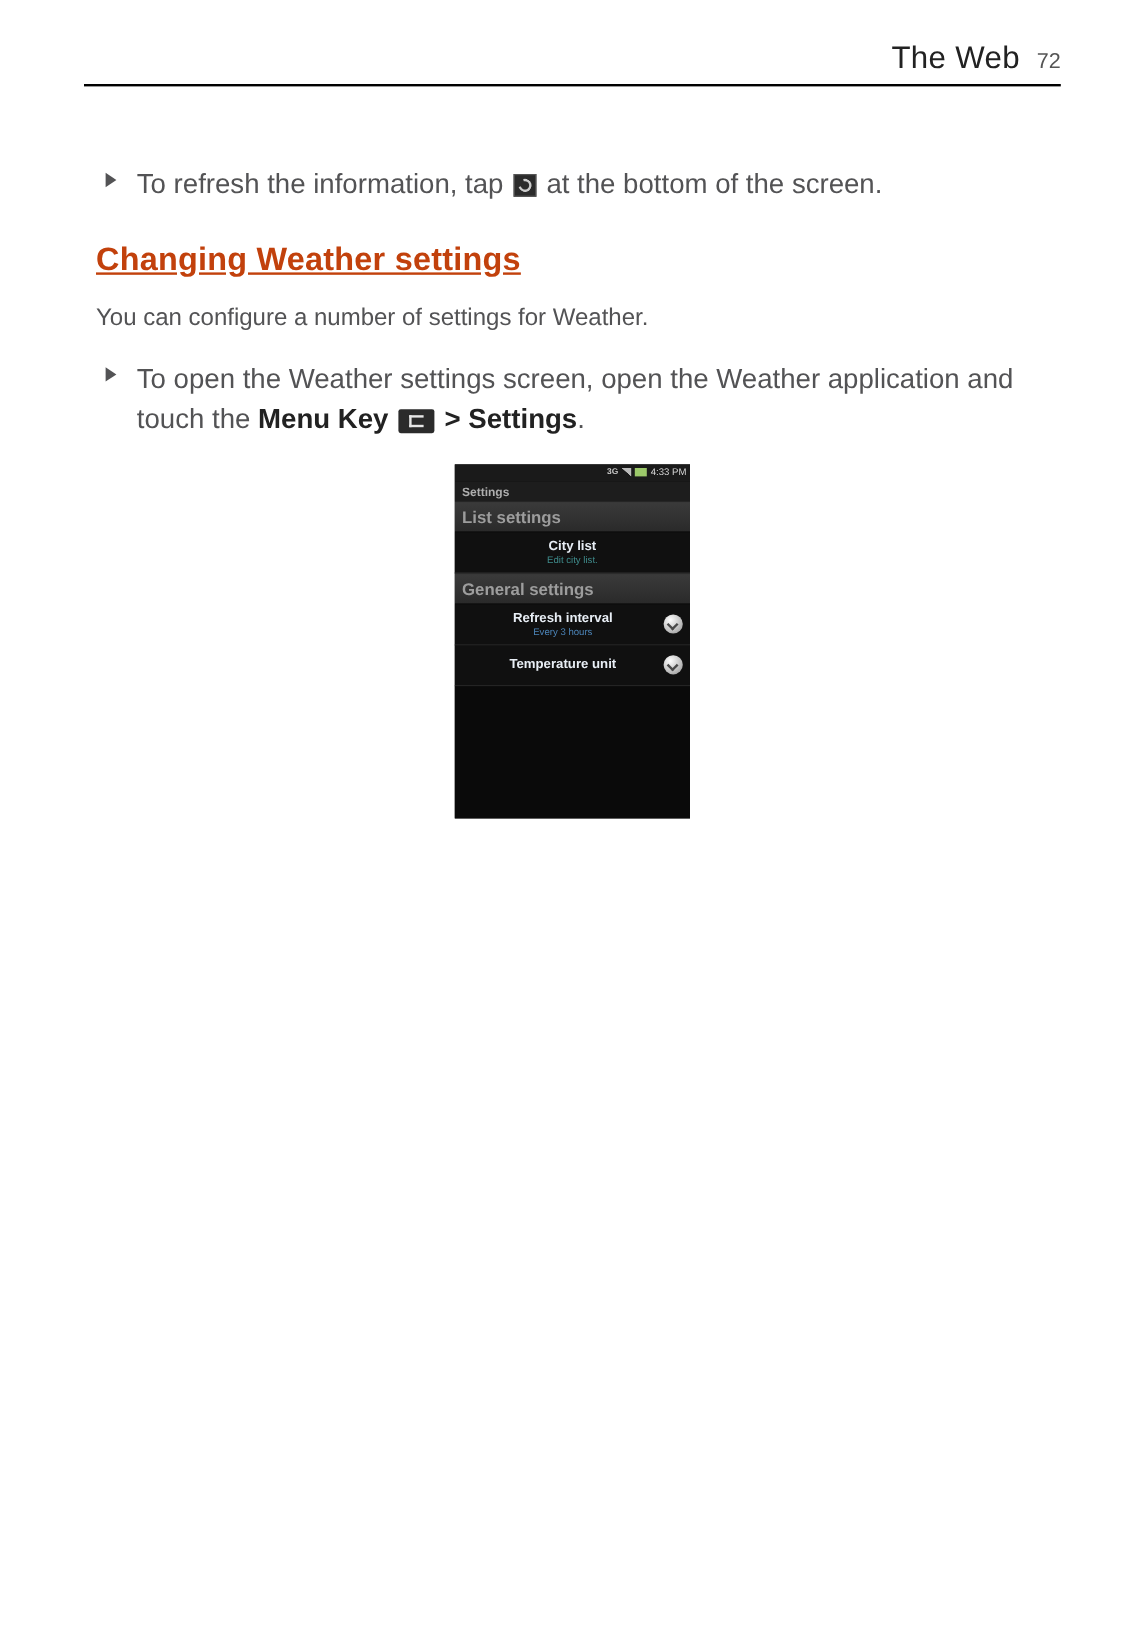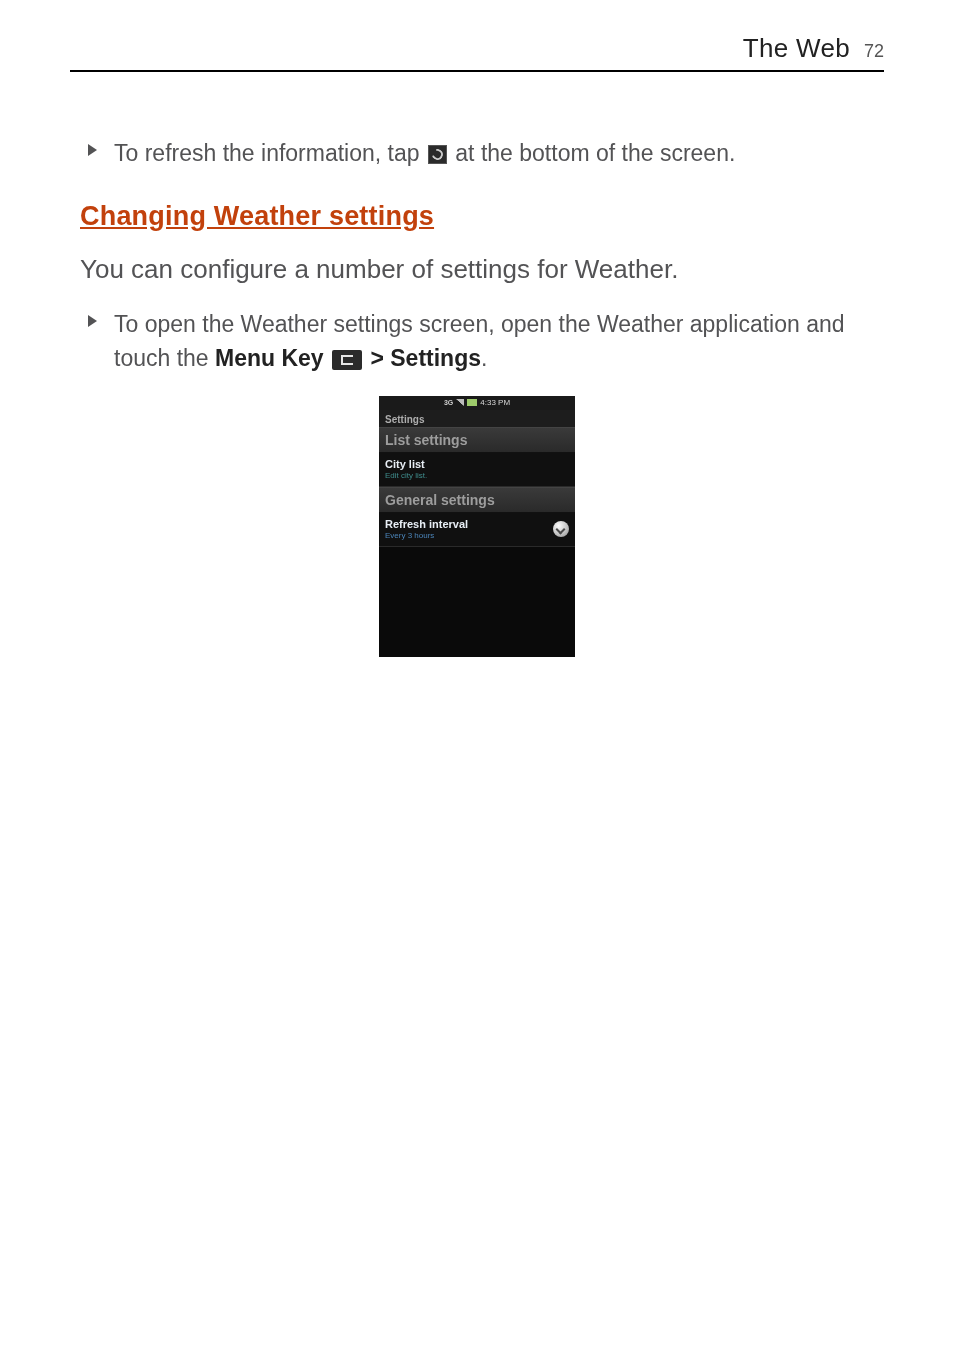--- a/index.html
+++ b/index.html
@@ -90,38 +90,38 @@
   }
   h2.section-heading {
     color: #c2410c;
     font-weight: 600;
     font-size: 27px;
     margin: 30px 0 18px 10px;
     letter-spacing: 0.2px;
     text-decoration: underline;
   }
   .body-para {
-    font-size: 26px;
+    font-size: 20px;
     color: #535355;
     margin: 0 0 18px 10px;
     line-height: 1.5;
   }
   .bold { color: #222; font-weight: 600; }
   
   .screenshot {
     width: 196px;
     margin: 10px auto 0 auto;
     background: #000;
     font-family: Arial, sans-serif;
   }
   .statusbar {
     height: 14px;
     background: #1a1a1a;
     display: flex;
-    justify-content: center;
+    justify-content: flex-end;
     align-items: center;
     gap: 3px;
     padding: 0 3px;
     font-size: 8px;
     color: #d6d6d6;
   }
   .sig-icon {
     width: 8px; height: 7px;
     display: inline-block;
     background: linear-gradient(to top right, transparent 48%, #bbb 52%);
@@ -149,21 +149,21 @@
   }
   .ss-row {
     background: #101010;
     border-bottom: 1px solid #2a2a2a;
     padding: 5px 6px;
     display: flex;
     align-items: center;
     justify-content: space-between;
     min-height: 34px;
   }
-  .ss-row-text { flex: 1; }
+  .ss-row-text { flex: 1; text-align: center; }
   .ss-row-title {
     color: #e8eef5;
     font-weight: bold;
     font-size: 11px;
   }
   .ss-row-sub {
     color: #4b84b8;
     font-size: 8px;
     margin-top: 1px;
   }
@@ -242,15 +242,22 @@
       </div>
     </div>
     <div class="ss-section">General settings</div>
     <div class="ss-row">
       <div class="ss-row-text">
         <div class="ss-row-title">Refresh interval</div>
         <div class="ss-row-sub">Every 3 hours</div>
       </div>
       <div class="ss-chevron"></div>
     </div>
+    <div class="ss-row">
+      <div class="ss-row-text">
+        <div class="ss-row-title">Temperature unit</div>
+        <div class="ss-row-sub"></div>
+      </div>
+      <div class="ss-chevron"></div>
+    </div>
     <div class="ss-empty"></div>
   </div>
 </div>
 
 </body></html>

